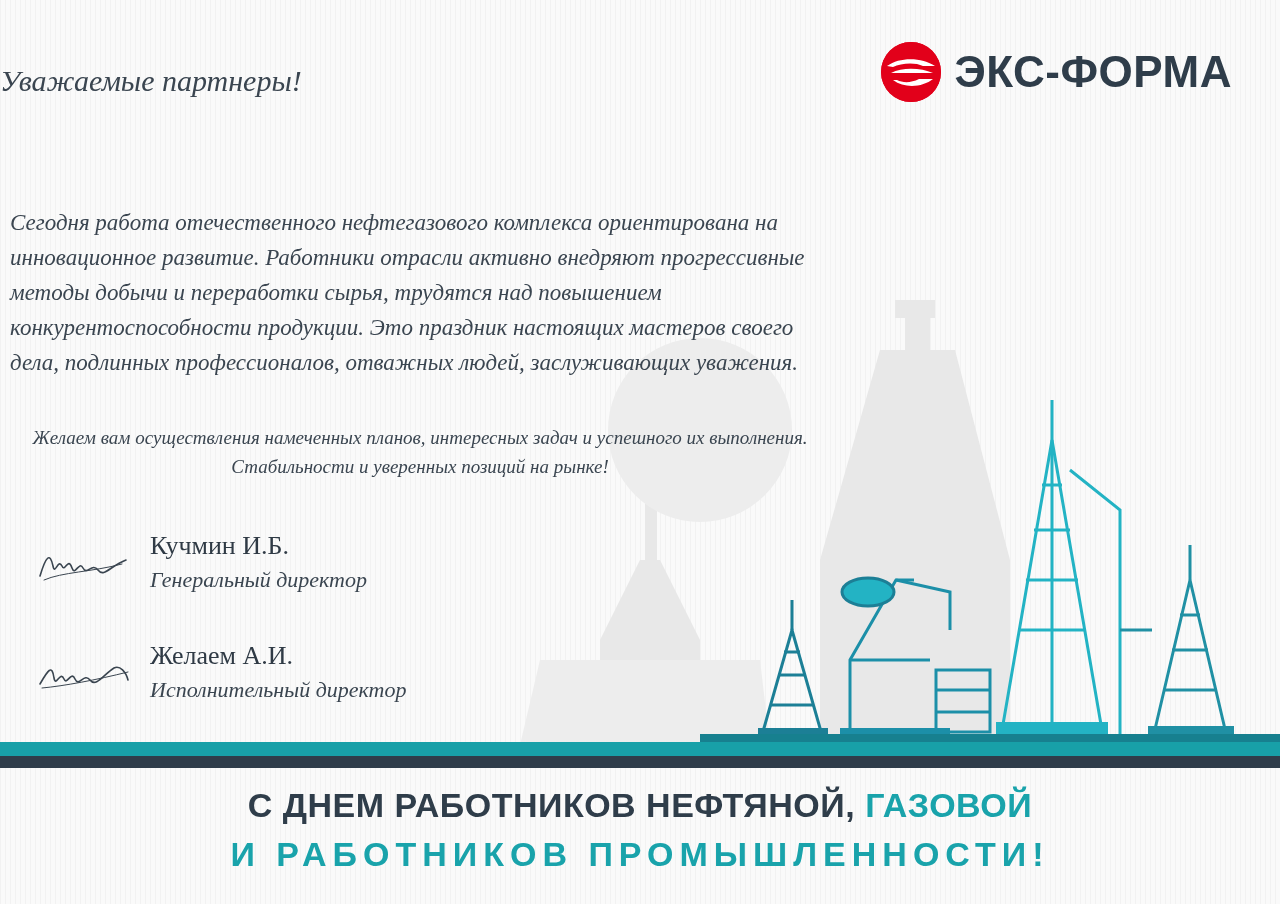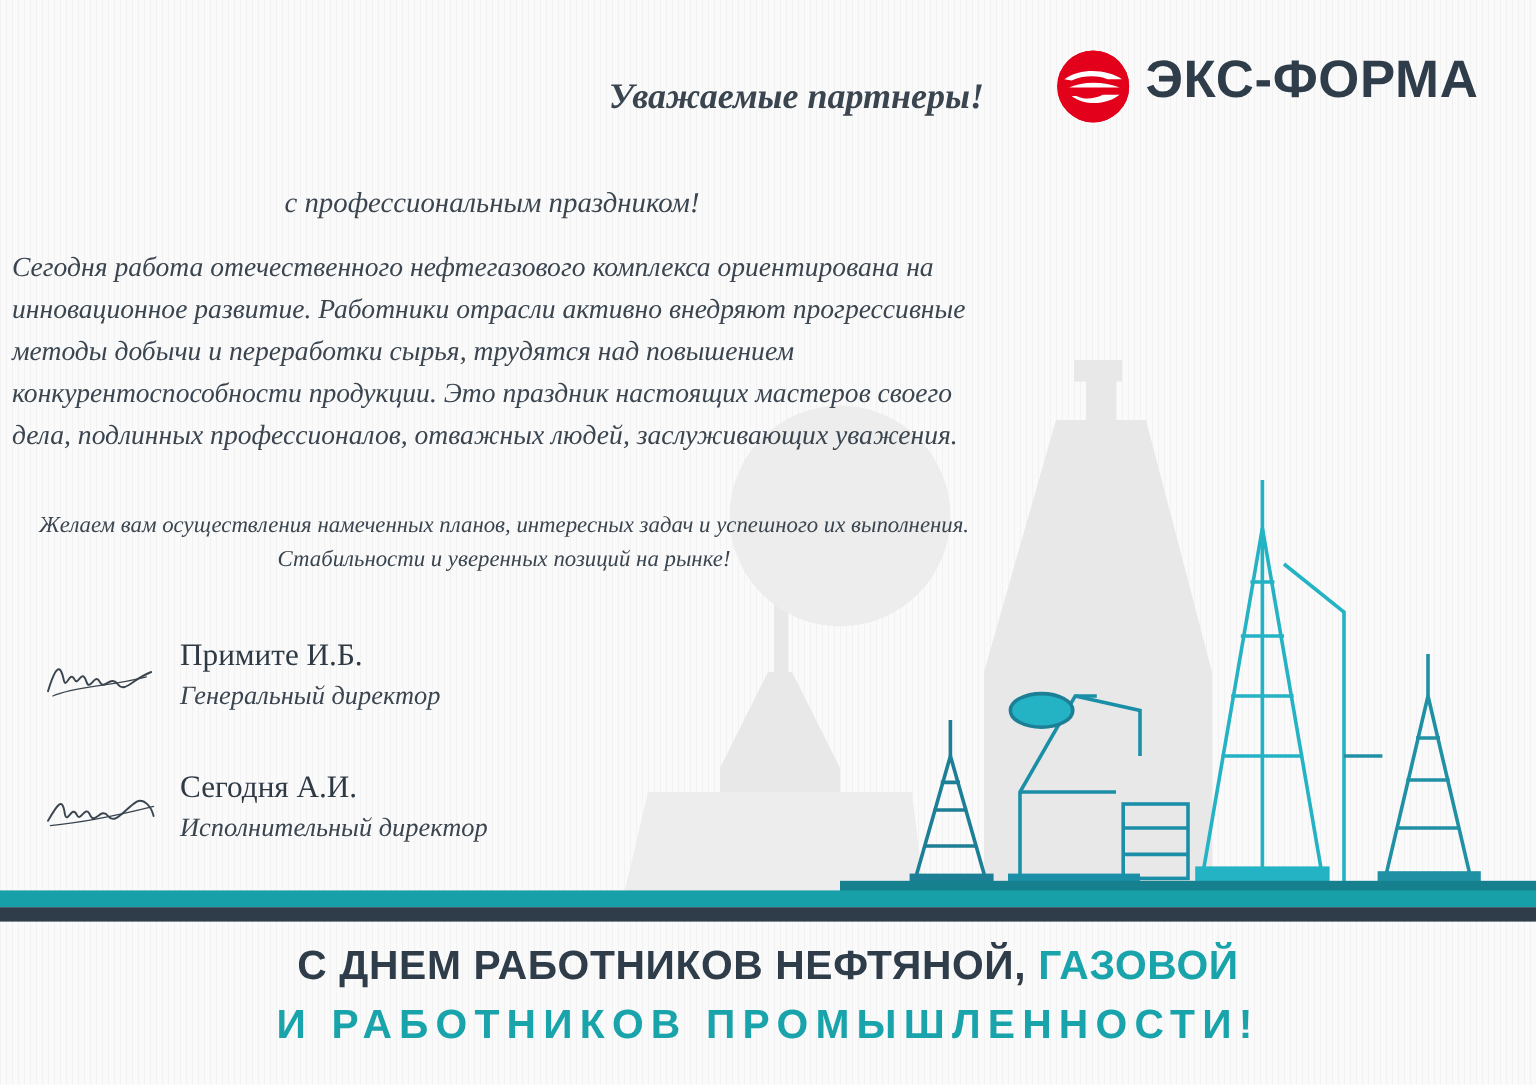--- a/index.html
+++ b/index.html
@@ -30,20 +30,21 @@
     left: 0; top: 0;
     width: 1280px; height: 904px;
     pointer-events: none;
   }
   
   .logo {
     position: absolute;
     top: 42px;
     right: 48px;
     display: flex;
+    align-items: center;
     gap: 14px;
   }
   .logo-mark {
     width: 60px; height: 60px;
     border-radius: 50%;
     background: #e2001a;
     position: relative;
     flex: none;
   }
   .logo-mark .swoosh {
@@ -58,23 +59,23 @@
     letter-spacing: 0.5px;
     color: #2f3d4a;
     white-space: nowrap;
   }
   
   .headline {
     position: absolute;
     top: 64px;
     left: 0;
     width: 820px;
-    text-align: right;
-    font-style: italic;
-    font-weight: bold;
+    text-align: left;
+    font-style: italic;
+    font-weight: normal;
     font-size: 30px;
     color: #3a4550;
   }
   .subhead {
     position: absolute;
     top: 122px;
     left: 0;
     width: 820px;
     text-align: center;
     font-style: italic;
@@ -214,47 +215,46 @@
         <path d="M12 38 C24 47, 42 45, 52 37 L38 37 C30 41, 22 41, 16 38 Z" fill="#ffffff"></path>
       </svg>
     </div>
     <div class="logo-text">ЭКС-ФОРМА</div>
   </div>
 
   <div class="headline">Уважаемые партнеры!</div>
 
   <div class="subhead">
     <br>
-    <span>с профессиональным праздником!</span>
   </div>
 
   <div class="body-1">Сегодня работа отечественного нефтегазового комплекса ориентирована на инновационное развитие. Работники отрасли активно внедряют прогрессивные методы добычи и переработки сырья, трудятся над повышением конкурентоспособности продукции. Это праздник настоящих мастеров своего дела, подлинных профессионалов, отважных людей, заслуживающих уважения.</div>
   <div class="body-2">Желаем вам осуществления намеченных планов, интересных задач и успешного их выполнения. Стабильности и уверенных позиций на рынке!</div>
 
   <div class="sign-block sign-1">
     <div class="sign-row">
       <svg class="sign-scribble" viewBox="0 0 96 46">
         <path d="M4 34 C10 14, 14 10, 17 24 C19 34, 22 16, 26 24 C29 31, 32 14, 36 26 C39 35, 43 18, 47 26 C51 34, 56 20, 62 28 C68 36, 74 24, 90 18" fill="none" stroke="#3a4550" stroke-width="1.6" stroke-linecap="round"></path>
         <path d="M8 38 C26 30, 56 30, 86 22" fill="none" stroke="#3a4550" stroke-width="1" stroke-linecap="round"></path>
       </svg>
       <div>
-        <div class="sign-name">Примите И.Б.</div>
+        <div class="sign-name">Кучмин И.Б.</div>
         <div class="sign-title">Генеральный директор</div>
       </div>
     </div>
   </div>
 
   <div class="sign-block sign-2">
     <div class="sign-row">
       <svg class="sign-scribble" viewBox="0 0 96 46">
         <path d="M4 32 C12 18, 16 12, 18 26 C20 36, 24 18, 28 27 C31 34, 35 18, 39 27 C43 36, 48 20, 54 28 C60 36, 68 22, 78 16 C84 13, 90 20, 92 28" fill="none" stroke="#3a4550" stroke-width="1.6" stroke-linecap="round"></path>
         <path d="M6 36 C28 34, 60 28, 92 20" fill="none" stroke="#3a4550" stroke-width="1" stroke-linecap="round"></path>
       </svg>
       <div>
-        <div class="sign-name">Сегодня А.И.</div>
+        <div class="sign-name">Желаем А.И.</div>
         <div class="sign-title">Исполнительный директор</div>
       </div>
     </div>
   </div>
 
   <svg class="fg-art" viewBox="0 0 580 420" preserveAspectRatio="none">
     <g stroke="#1c7f96" stroke-width="3" fill="none">
 
       <path d="M60 412 L92 300 L124 412 Z"></path>
       <path d="M92 300 L92 270"></path>

